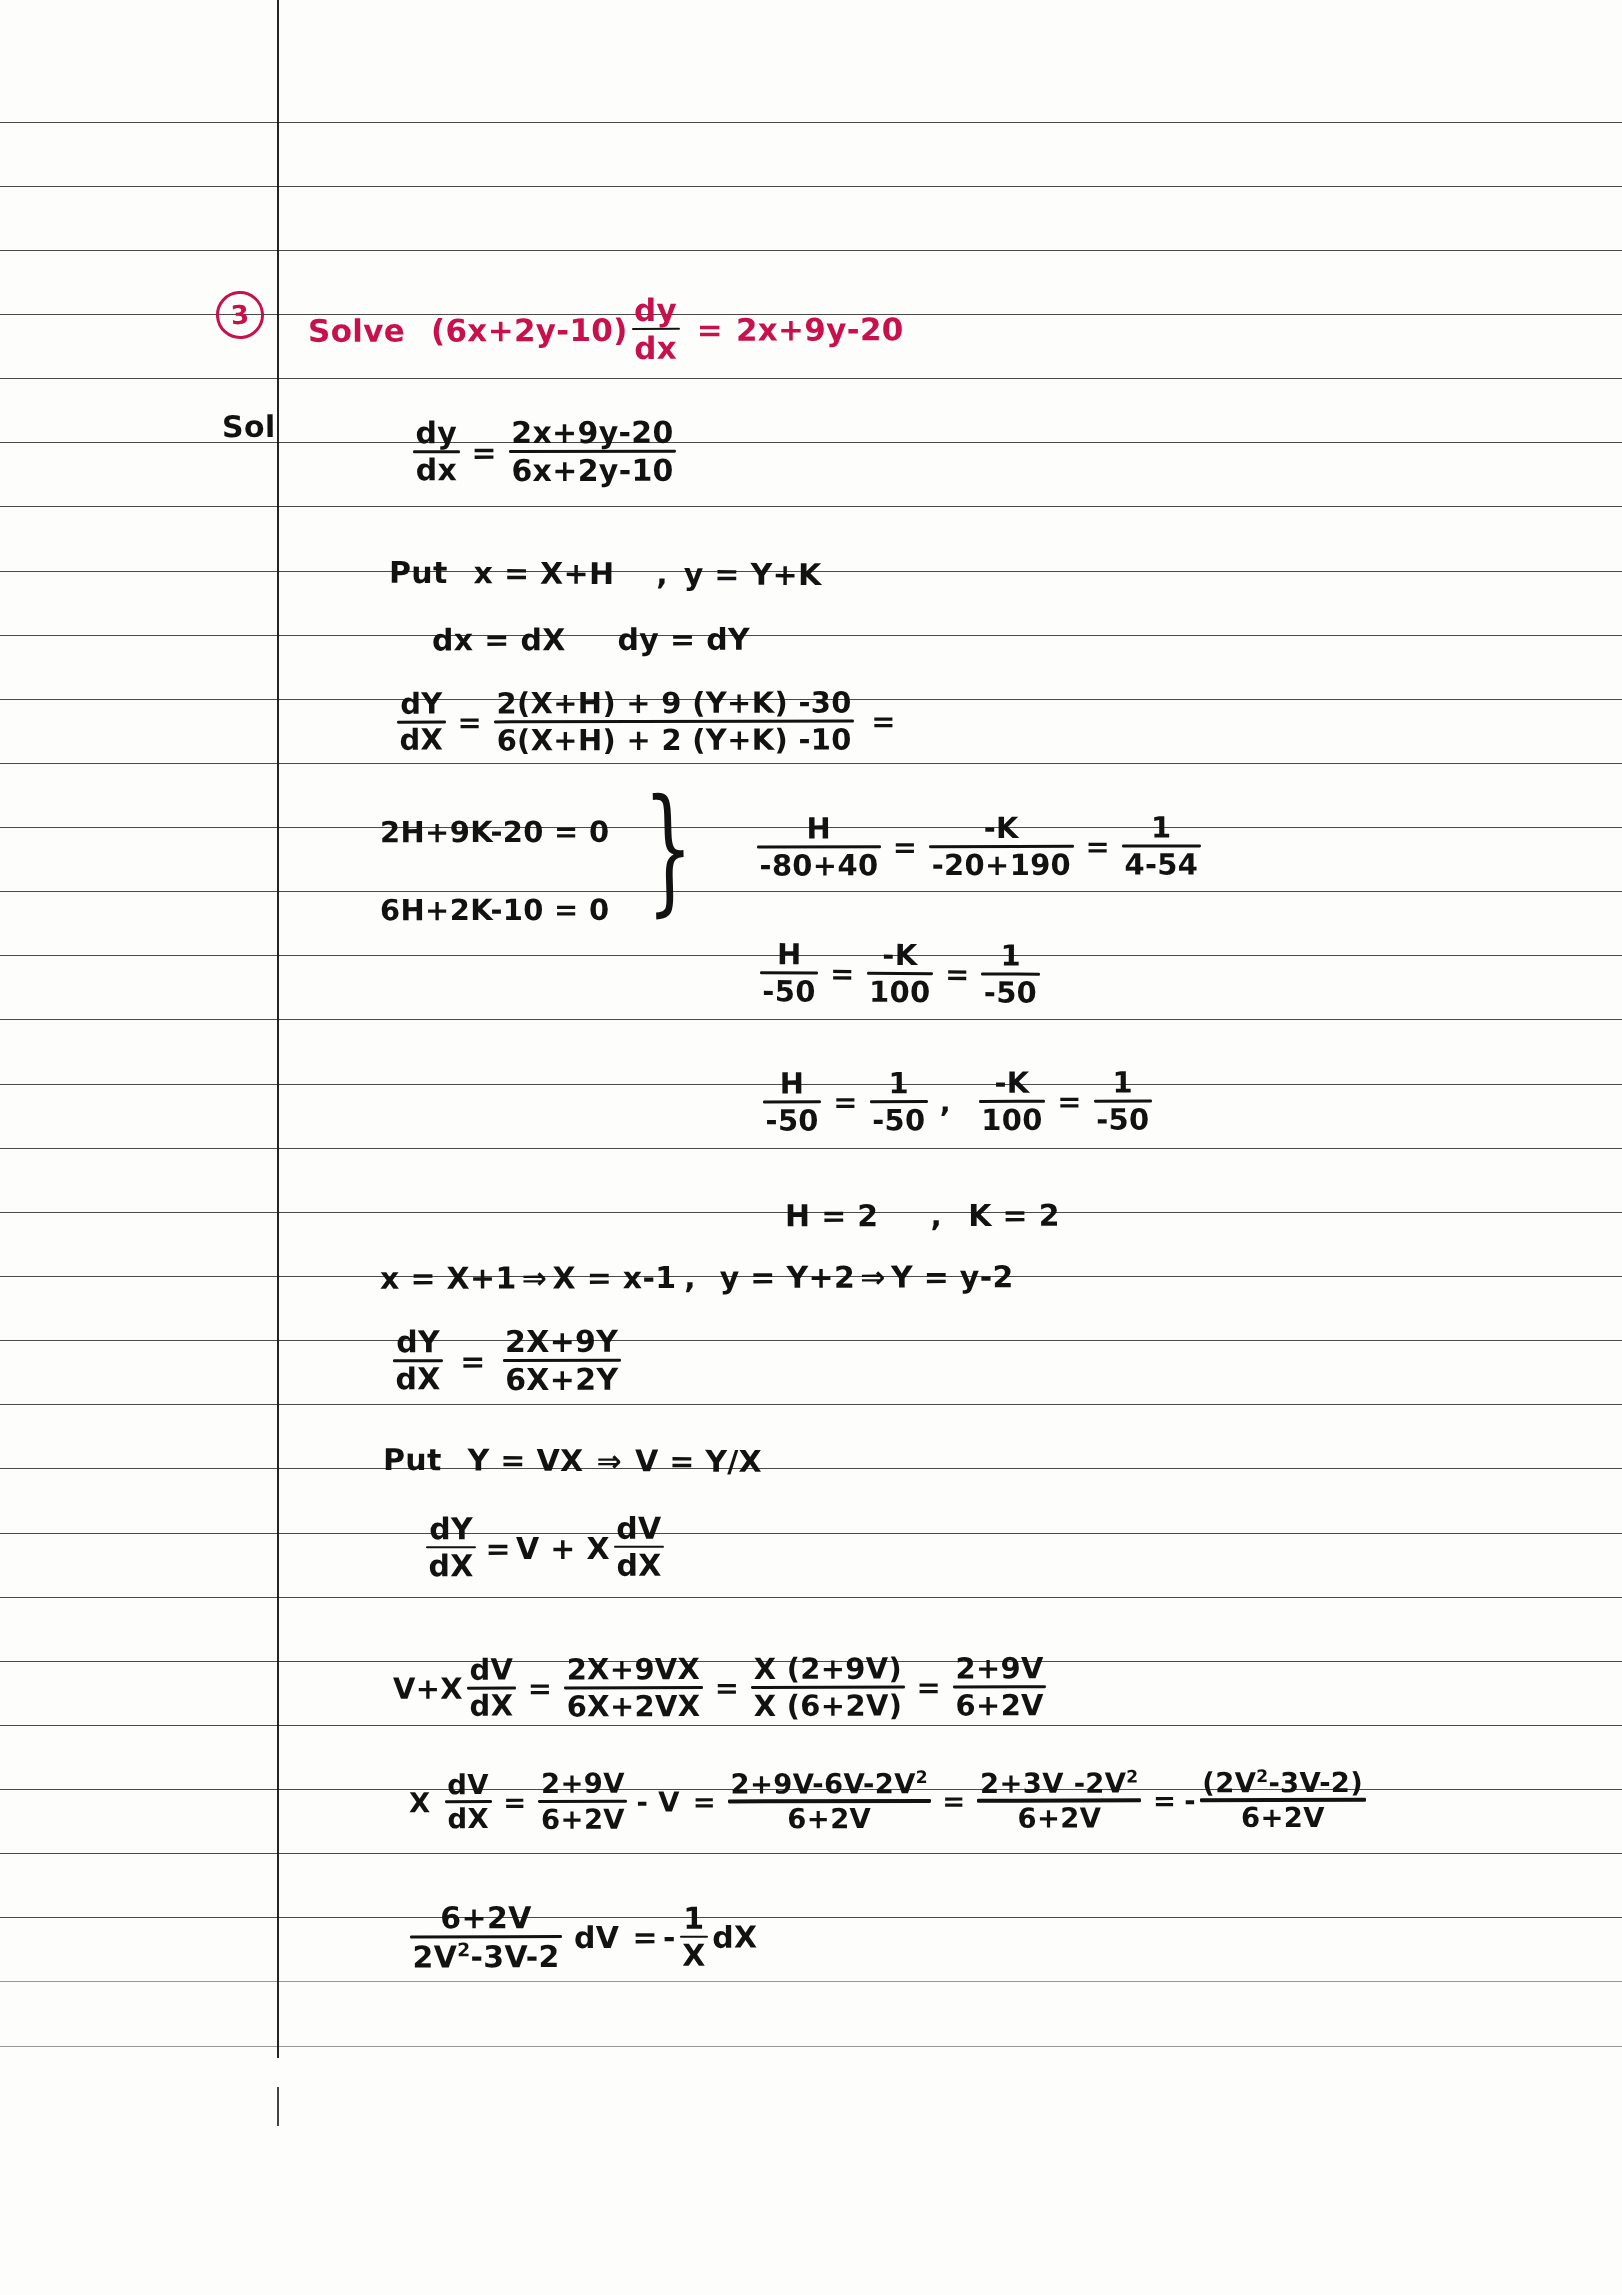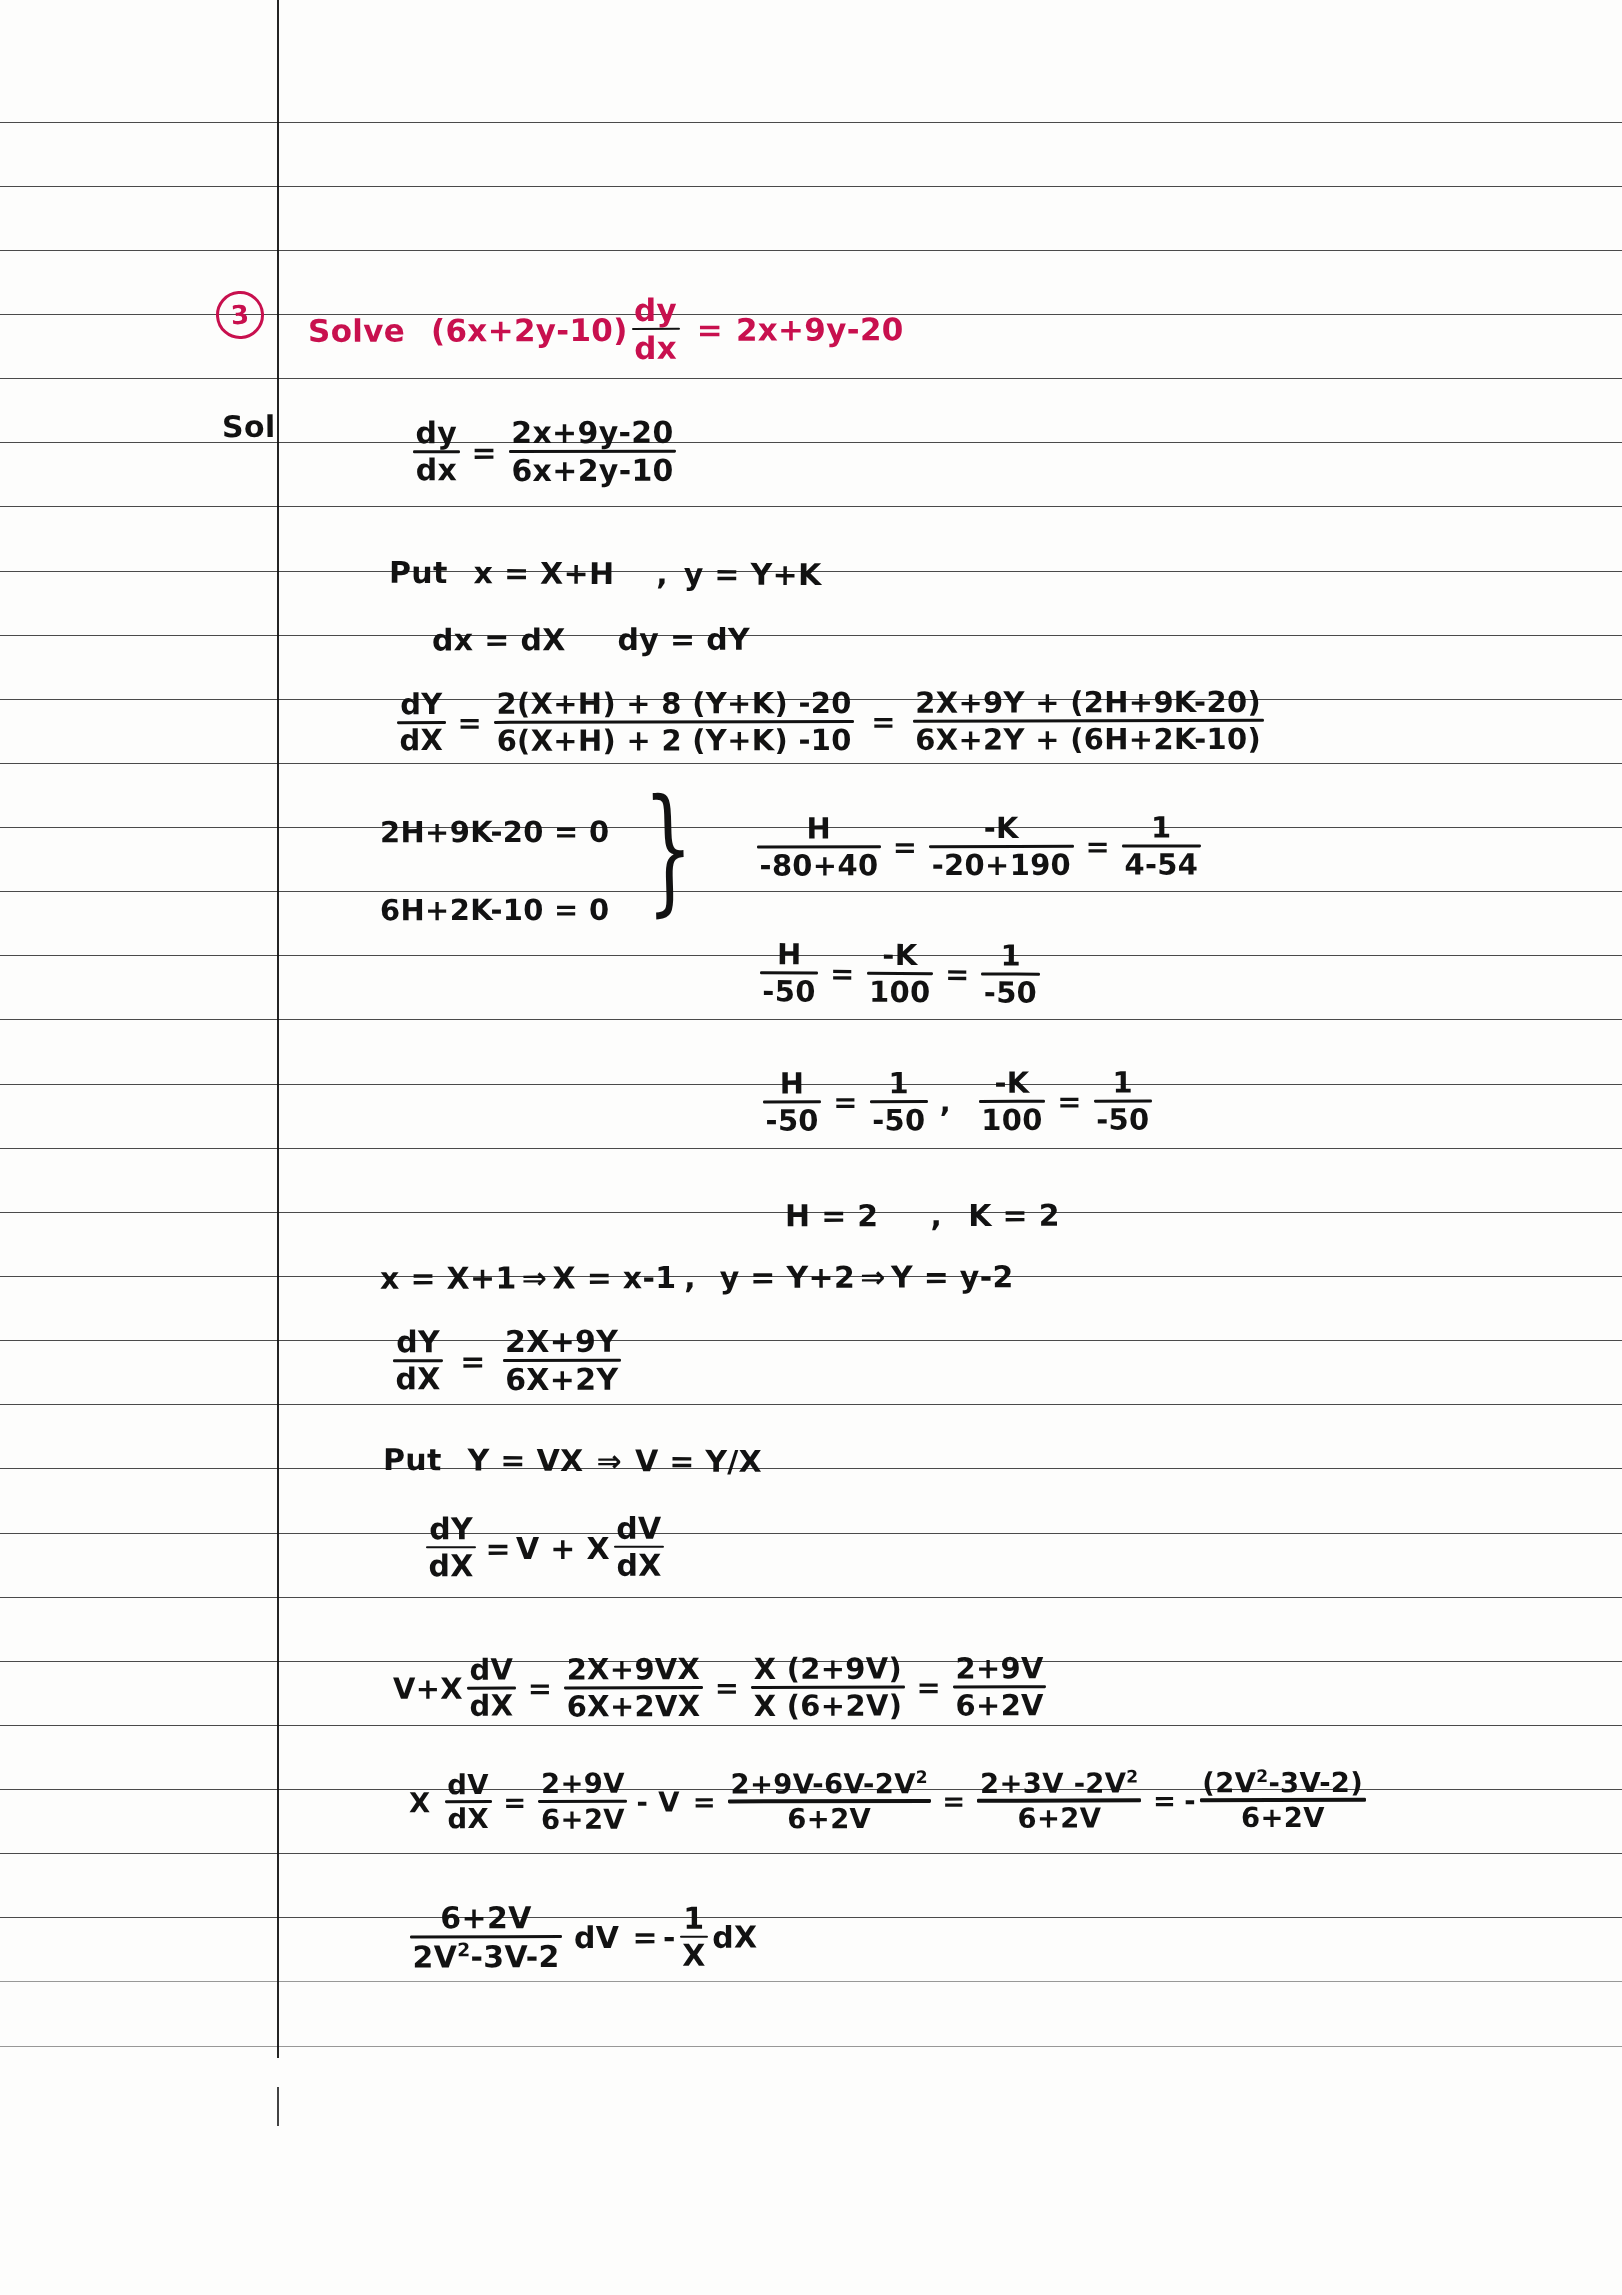--- a/index.html
+++ b/index.html
@@ -241,30 +241,25 @@
 
   <div class="hw s44 tilt3" style="left:393px; top:690px;">
     <div class="row">
       <span class="frac thin">
         <span class="num">dY</span>
         <span class="bar"></span>
         <span class="den">dX</span>
       </span>
       <span class="op">=</span>
       <span class="frac">
-        <span class="num">2(X+H) + 8 (Y+K) -20</span>
+        <span class="num">2(X+H) + 9 (Y+K) -30</span>
         <span class="bar"></span>
         <span class="den">6(X+H) + 2 (Y+K) -10</span>
       </span>
       <span class="op wide">=</span>
-      <span class="frac">
-        <span class="num">2X+9Y + (2H+9K-20)</span>
-        <span class="bar"></span>
-        <span class="den">6X+2Y + (6H+2K-10)</span>
-      </span>
     </div>
   </div>
 
   <div class="hw s44 tilt3" style="left:380px; top:818px;">2H+9K-20 = 0</div>
   <div class="hw s44 tilt3" style="left:380px; top:896px;">6H+2K-10 = 0</div>
 
   <div class="brace" style="left:645px; top:782px;">}</div>
 
   <div class="hw s44 tilt3" style="left:753px; top:815px;">
     <div class="row">

